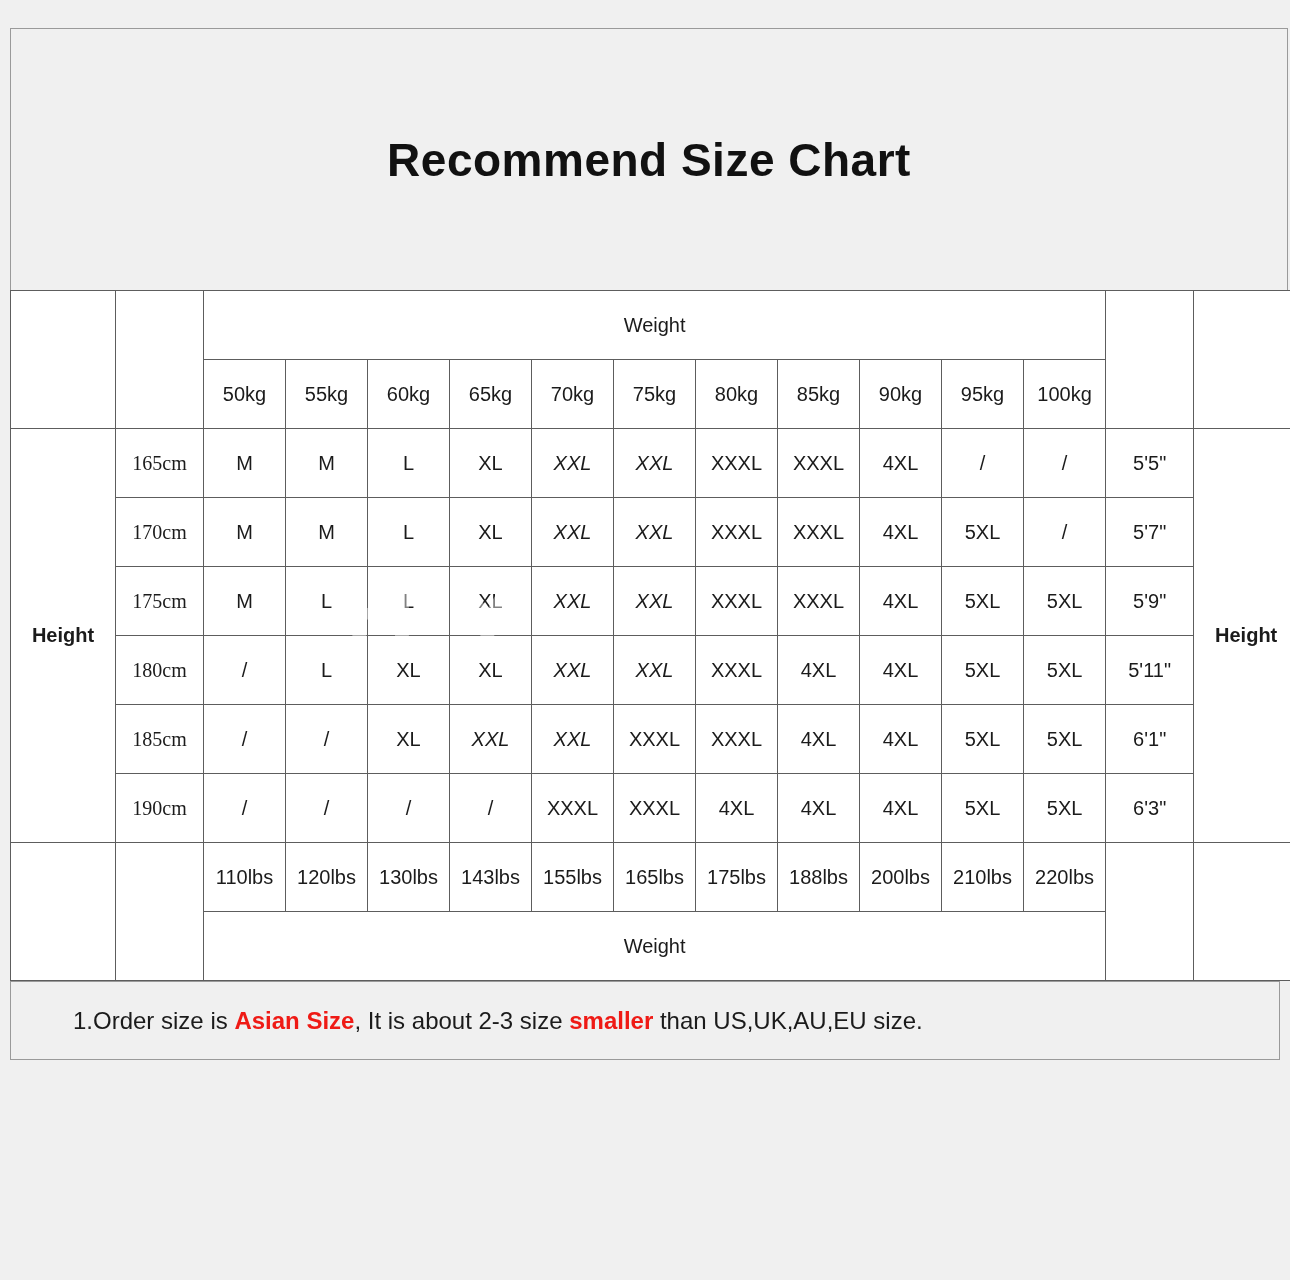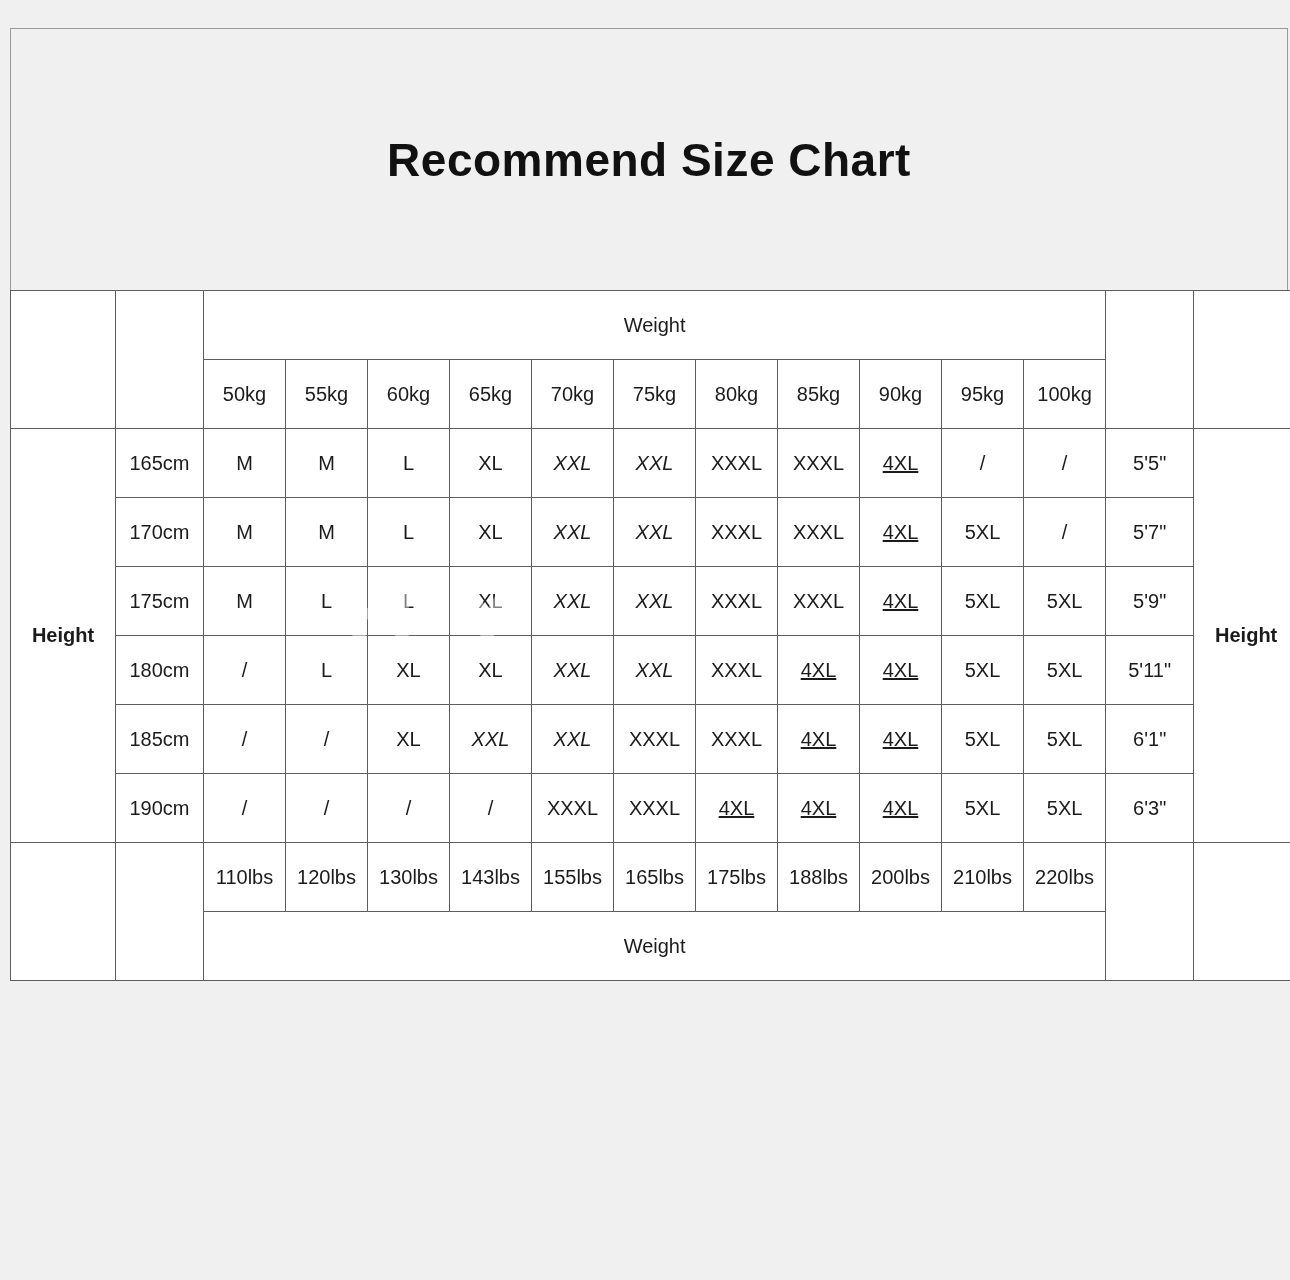--- a/index.html
+++ b/index.html
@@ -51,29 +51,29 @@
     background:#ffffff;
     overflow:hidden;
     white-space:nowrap;
   }
   td.blank{border-color:#5d5d5d;background:#ffffff;}
   td.hdr-weight{
     font-weight:400;font-size:21px;height:62px;background:#ffffff;
   }
   td.unit{font-size:20px;height:58px;background:#ffffff;}
   td.side{font-weight:700;font-size:21px;background:#ffffff;}
-  td.rowlabel{font-size:20px;background:#ffffff;}
+  td.rowlabel{font-size:20px;background:#ffffff;font-family:Liberation Serif, serif;}
   td.feet{font-size:20px;background:#ffffff;}
   
   .c-blue   {background:#92cde4;}
   .c-yellow {background:#f5e432;}
   .c-pink   {background:#f5b8cc;}
   .c-mint   {background:#d4f0de;font-style:italic;}
   .c-green  {background:#9ad84b;}
-  .c-cyan   {background:#cdf0f7;text-decoration:underline;}
+  .c-cyan   {background:#cdf0f7;}
   .c-slash  {background:#dce8a8;}
   .c-orange {background:#fbb108;}
   
   .notes{width:1270px;}
   .note{
     box-sizing:border-box;
     border:1px solid #9a9a9a;
     border-top:none;
     background:#f0f0f0;
     height:79px;
@@ -258,14 +258,17 @@
           <td class="blank" rowspan="2"></td>
           <td class="blank" rowspan="2"></td>
         </tr>
         <tr>
           <td class="hdr-weight" colspan="11">Weight</td>
         </tr>
       </tbody>
   </table>
 
   <div class="notes" id="notes">
+      <div class="note n1">
+        <span>1.Order size is <span class="red">Asian Size</span>, It is about 2-3 size <span class="red">smaller</span> than US,UK,AU,EU size.</span>
+      </div>
     </div>
 </div>
 
 </body></html>

